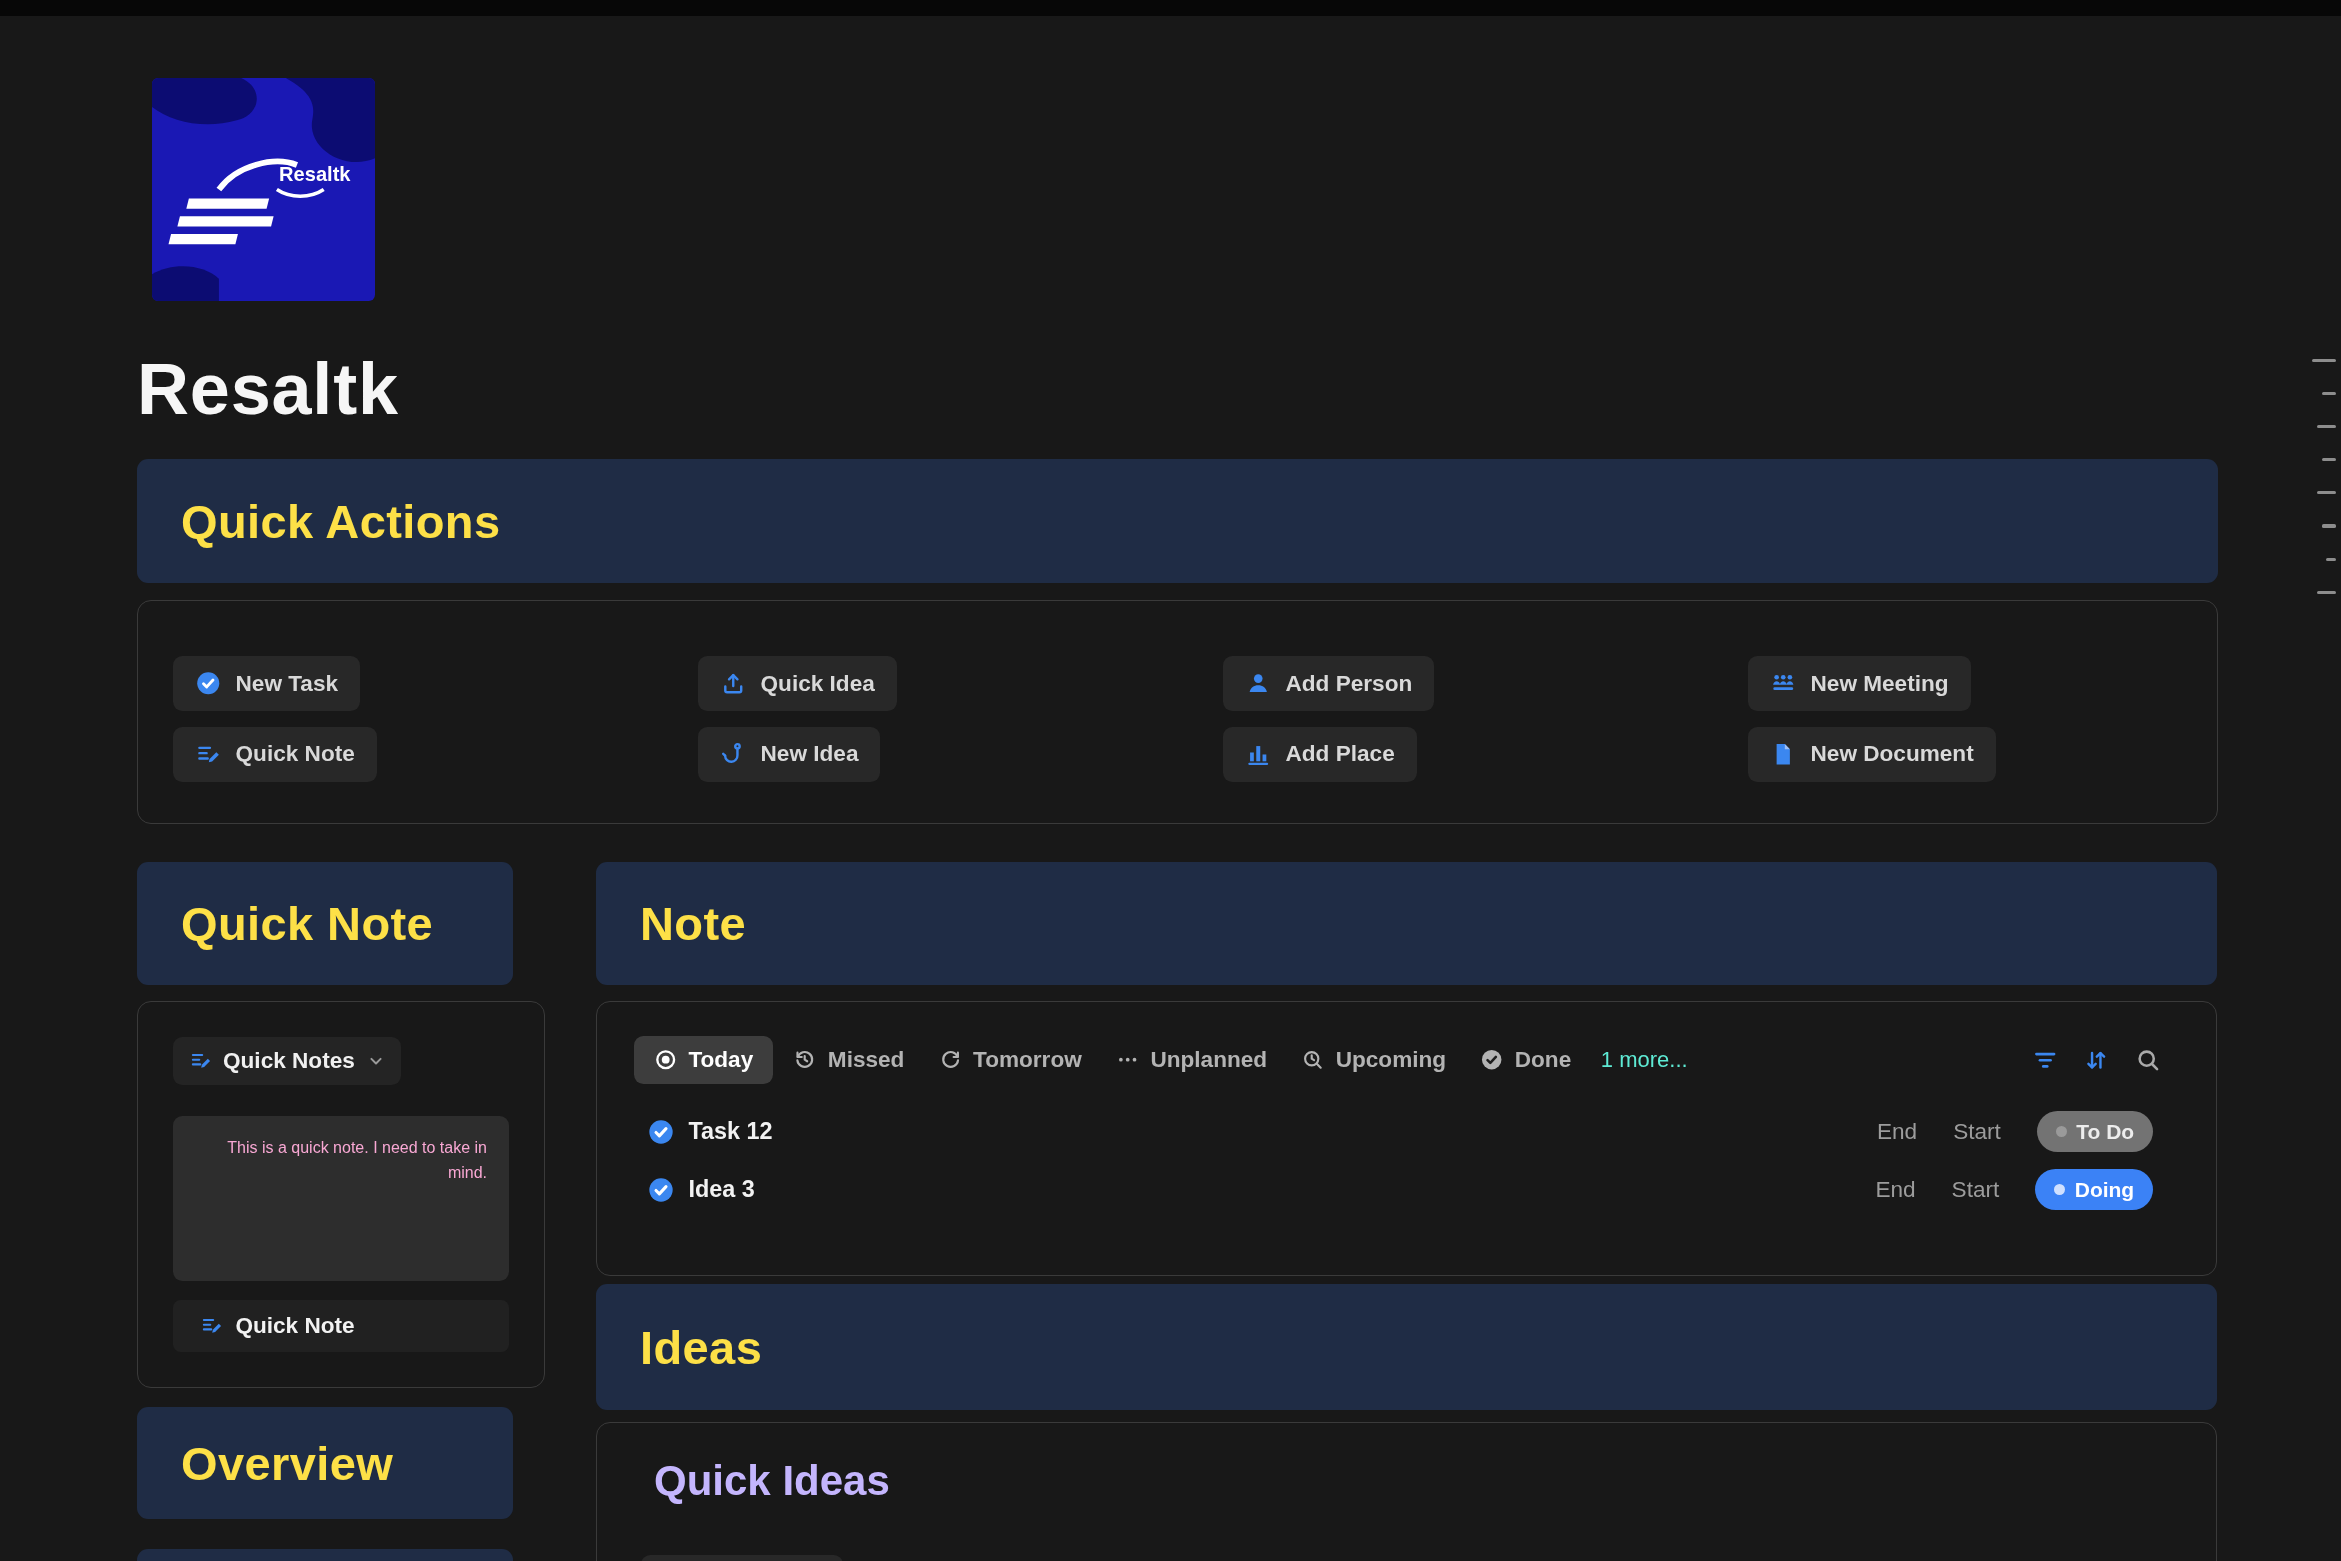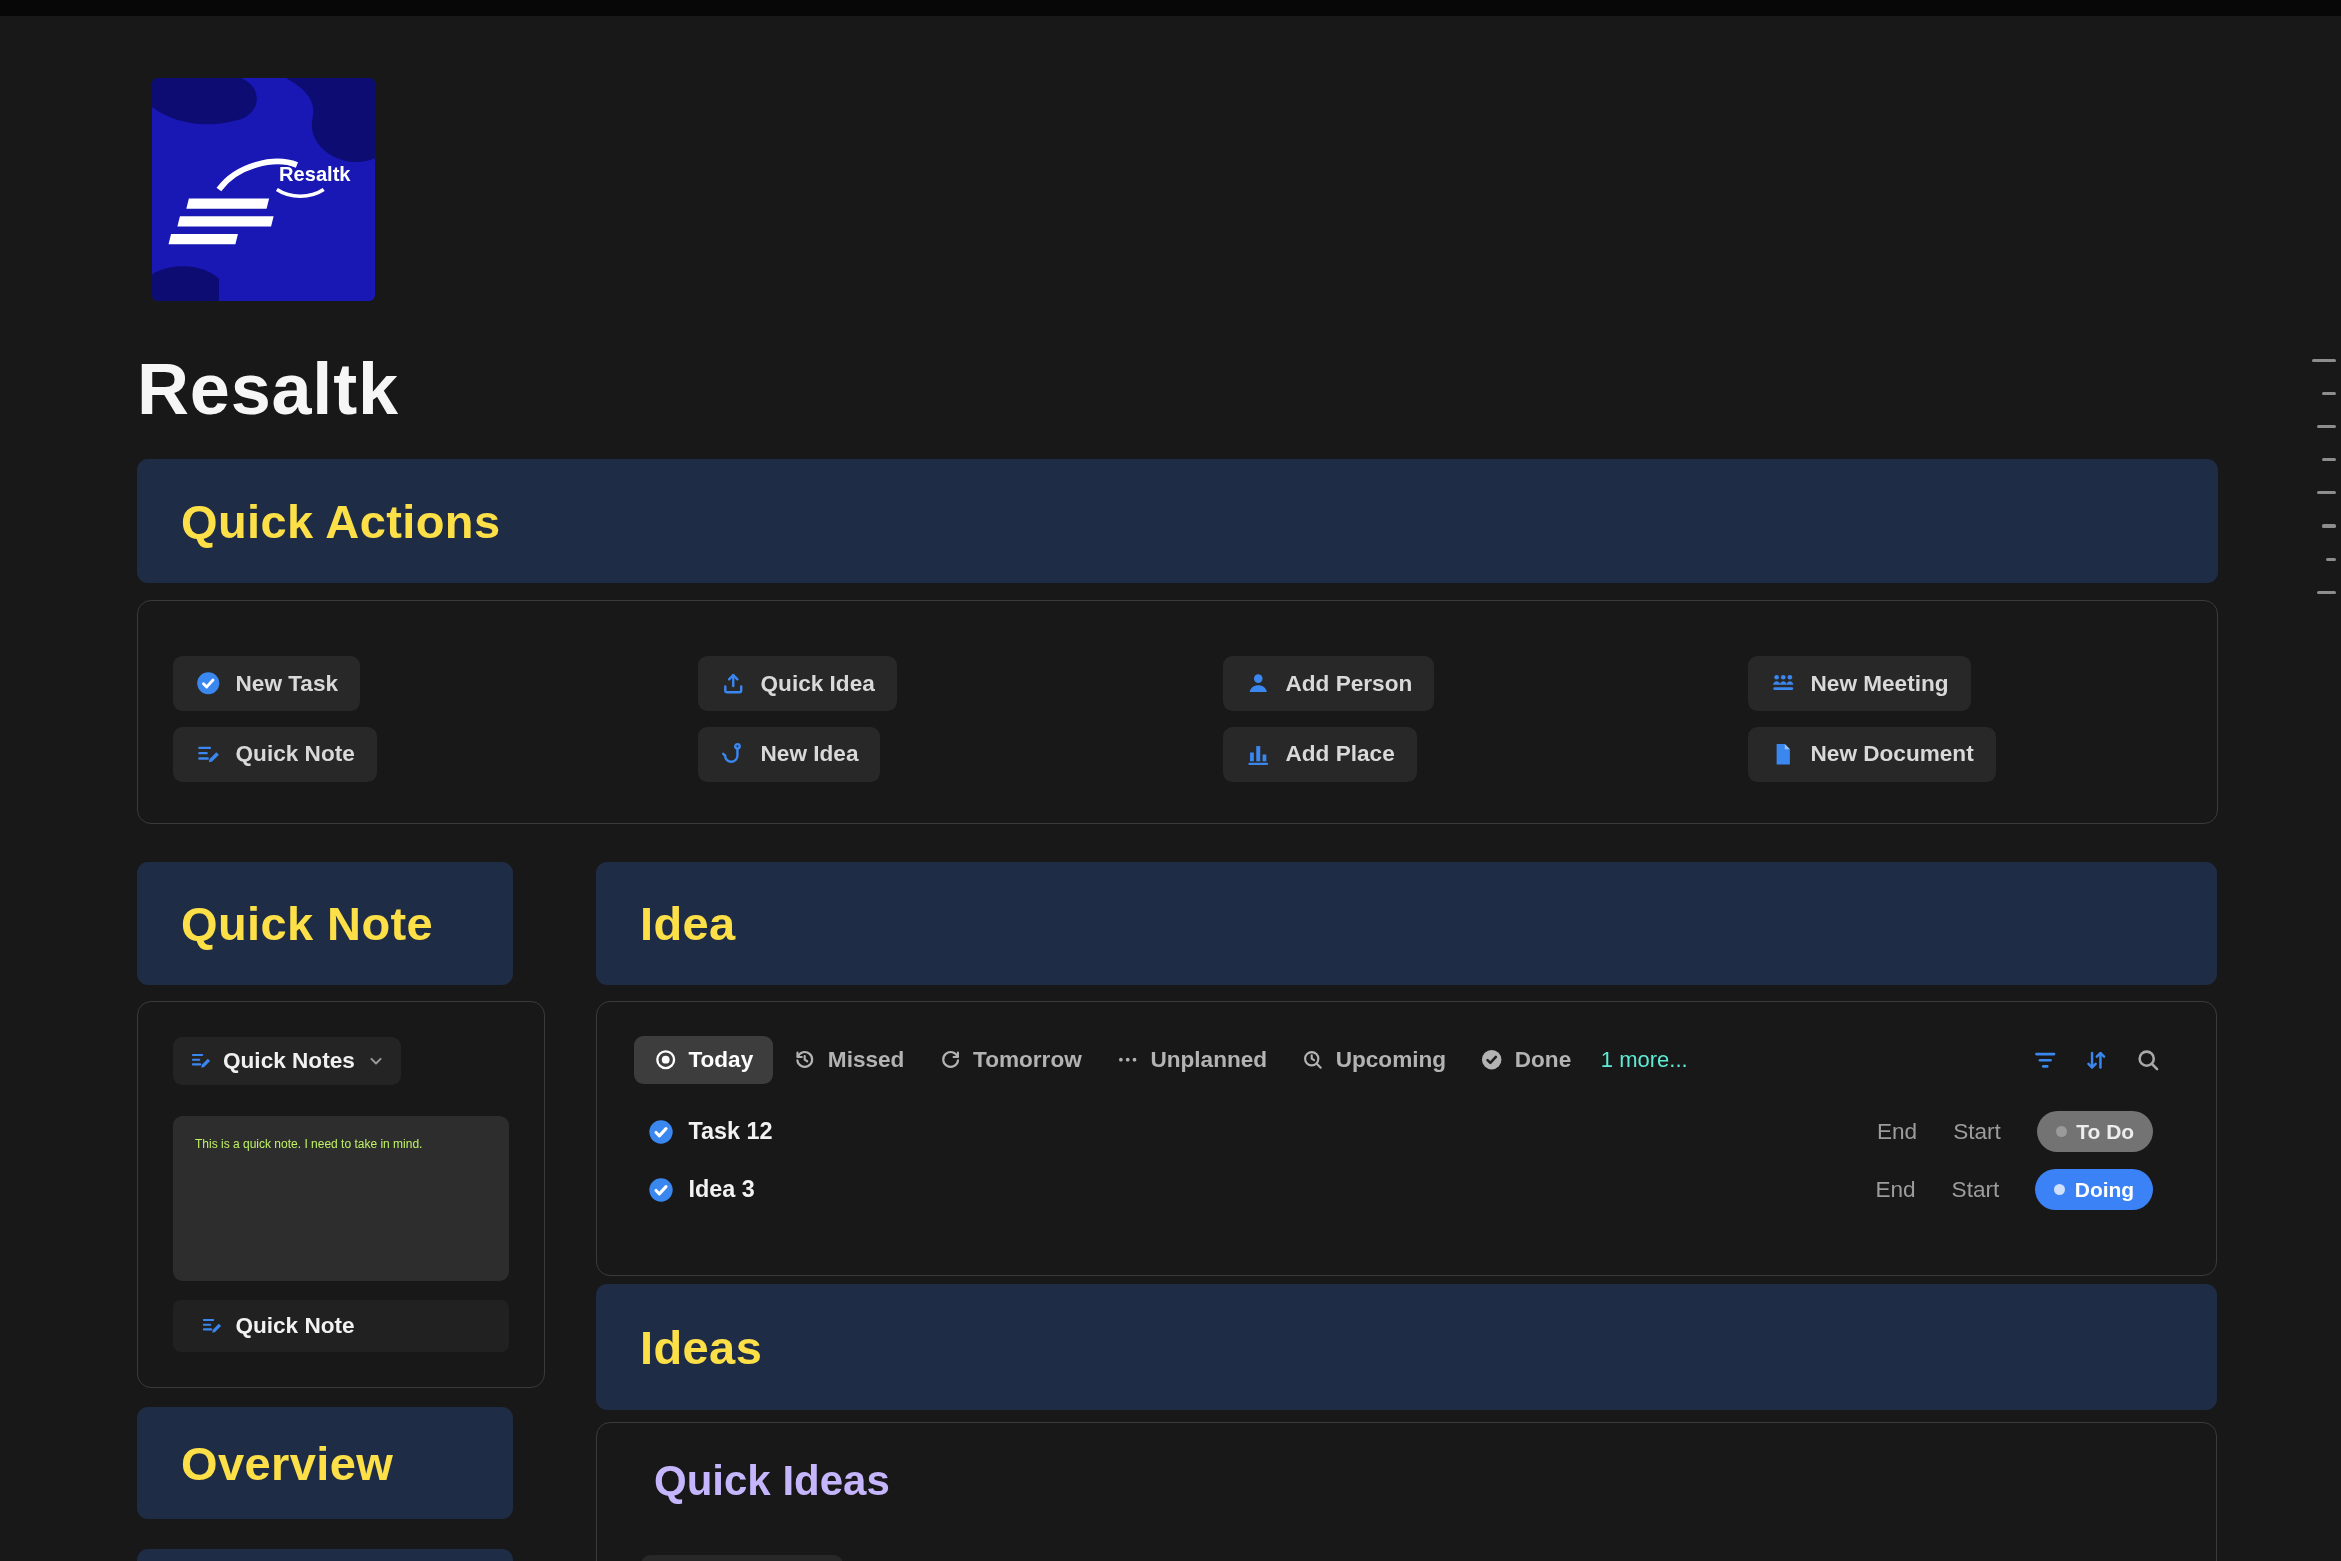--- a/index.html
+++ b/index.html
@@ -50,21 +50,21 @@
 
   
   .qn-header { left:137px; top:862px; width:376px; height:123px; }
   .qn-card   { left:137px; top:1001px; width:408px; height:387px; padding:35px; display:flex; flex-direction:column; align-items:flex-start; }
   .dropdown-btn {
     display:inline-flex; align-items:center; gap:11px; height:48px; padding:0 15.6px;
     background:#242424; border:none; border-radius:9.4px; cursor:pointer;
     color:#f0f0f0; font-weight:800; font-size:22.6px; font-family:inherit;
   }
   .note-panel { margin-top:31px; width:100%; height:166px; background:#2d2d2d; border-radius:9.4px; padding:19px 22px; }
-  .note-panel p { font-size:12px; line-height:1.6; color:#bef264; }
+  .note-panel p { font-size:16px; line-height:1.6; color:#f9a8d4;text-align:right; }
   .qn-btn {
     margin-top:19px; width:100%; height:52px; background:#212121; border:none; border-radius:7.8px;
     display:flex; align-items:center; gap:12.5px; padding:0 26.5px; cursor:pointer;
     color:#f2f2f2; font-weight:800; font-size:22.6px; font-family:inherit;
   }
 
   .ov-header { left:137px; top:1407px; width:376px; height:112px; }
   .partial-header { left:137px; top:1549px; width:376px; height:47px; }
 
   
@@ -263,21 +263,21 @@
     <span>Quick Note</span>
   </button>
 </div>
 
 <div class="header-block ov-header">
   <span class="hb-text">Overview</span>
 </div>
 <div class="header-block partial-header"></div>
 
 <div class="header-block tasks-header">
-  <span class="hb-text">Idea</span>
+  <span class="hb-text">Note</span>
 </div>
 <div class="card tasks-card">
   <div class="tabbar">
     <div class="tabs">
         <div class="tab selected">
           <span class="icon">
             <svg viewBox="0 0 24 24" fill="none">
               <circle cx="12" cy="12" r="8.6" stroke="currentColor" stroke-width="2.4"></circle>
               <circle cx="12" cy="12" r="4" fill="currentColor"></circle>
             </svg>

